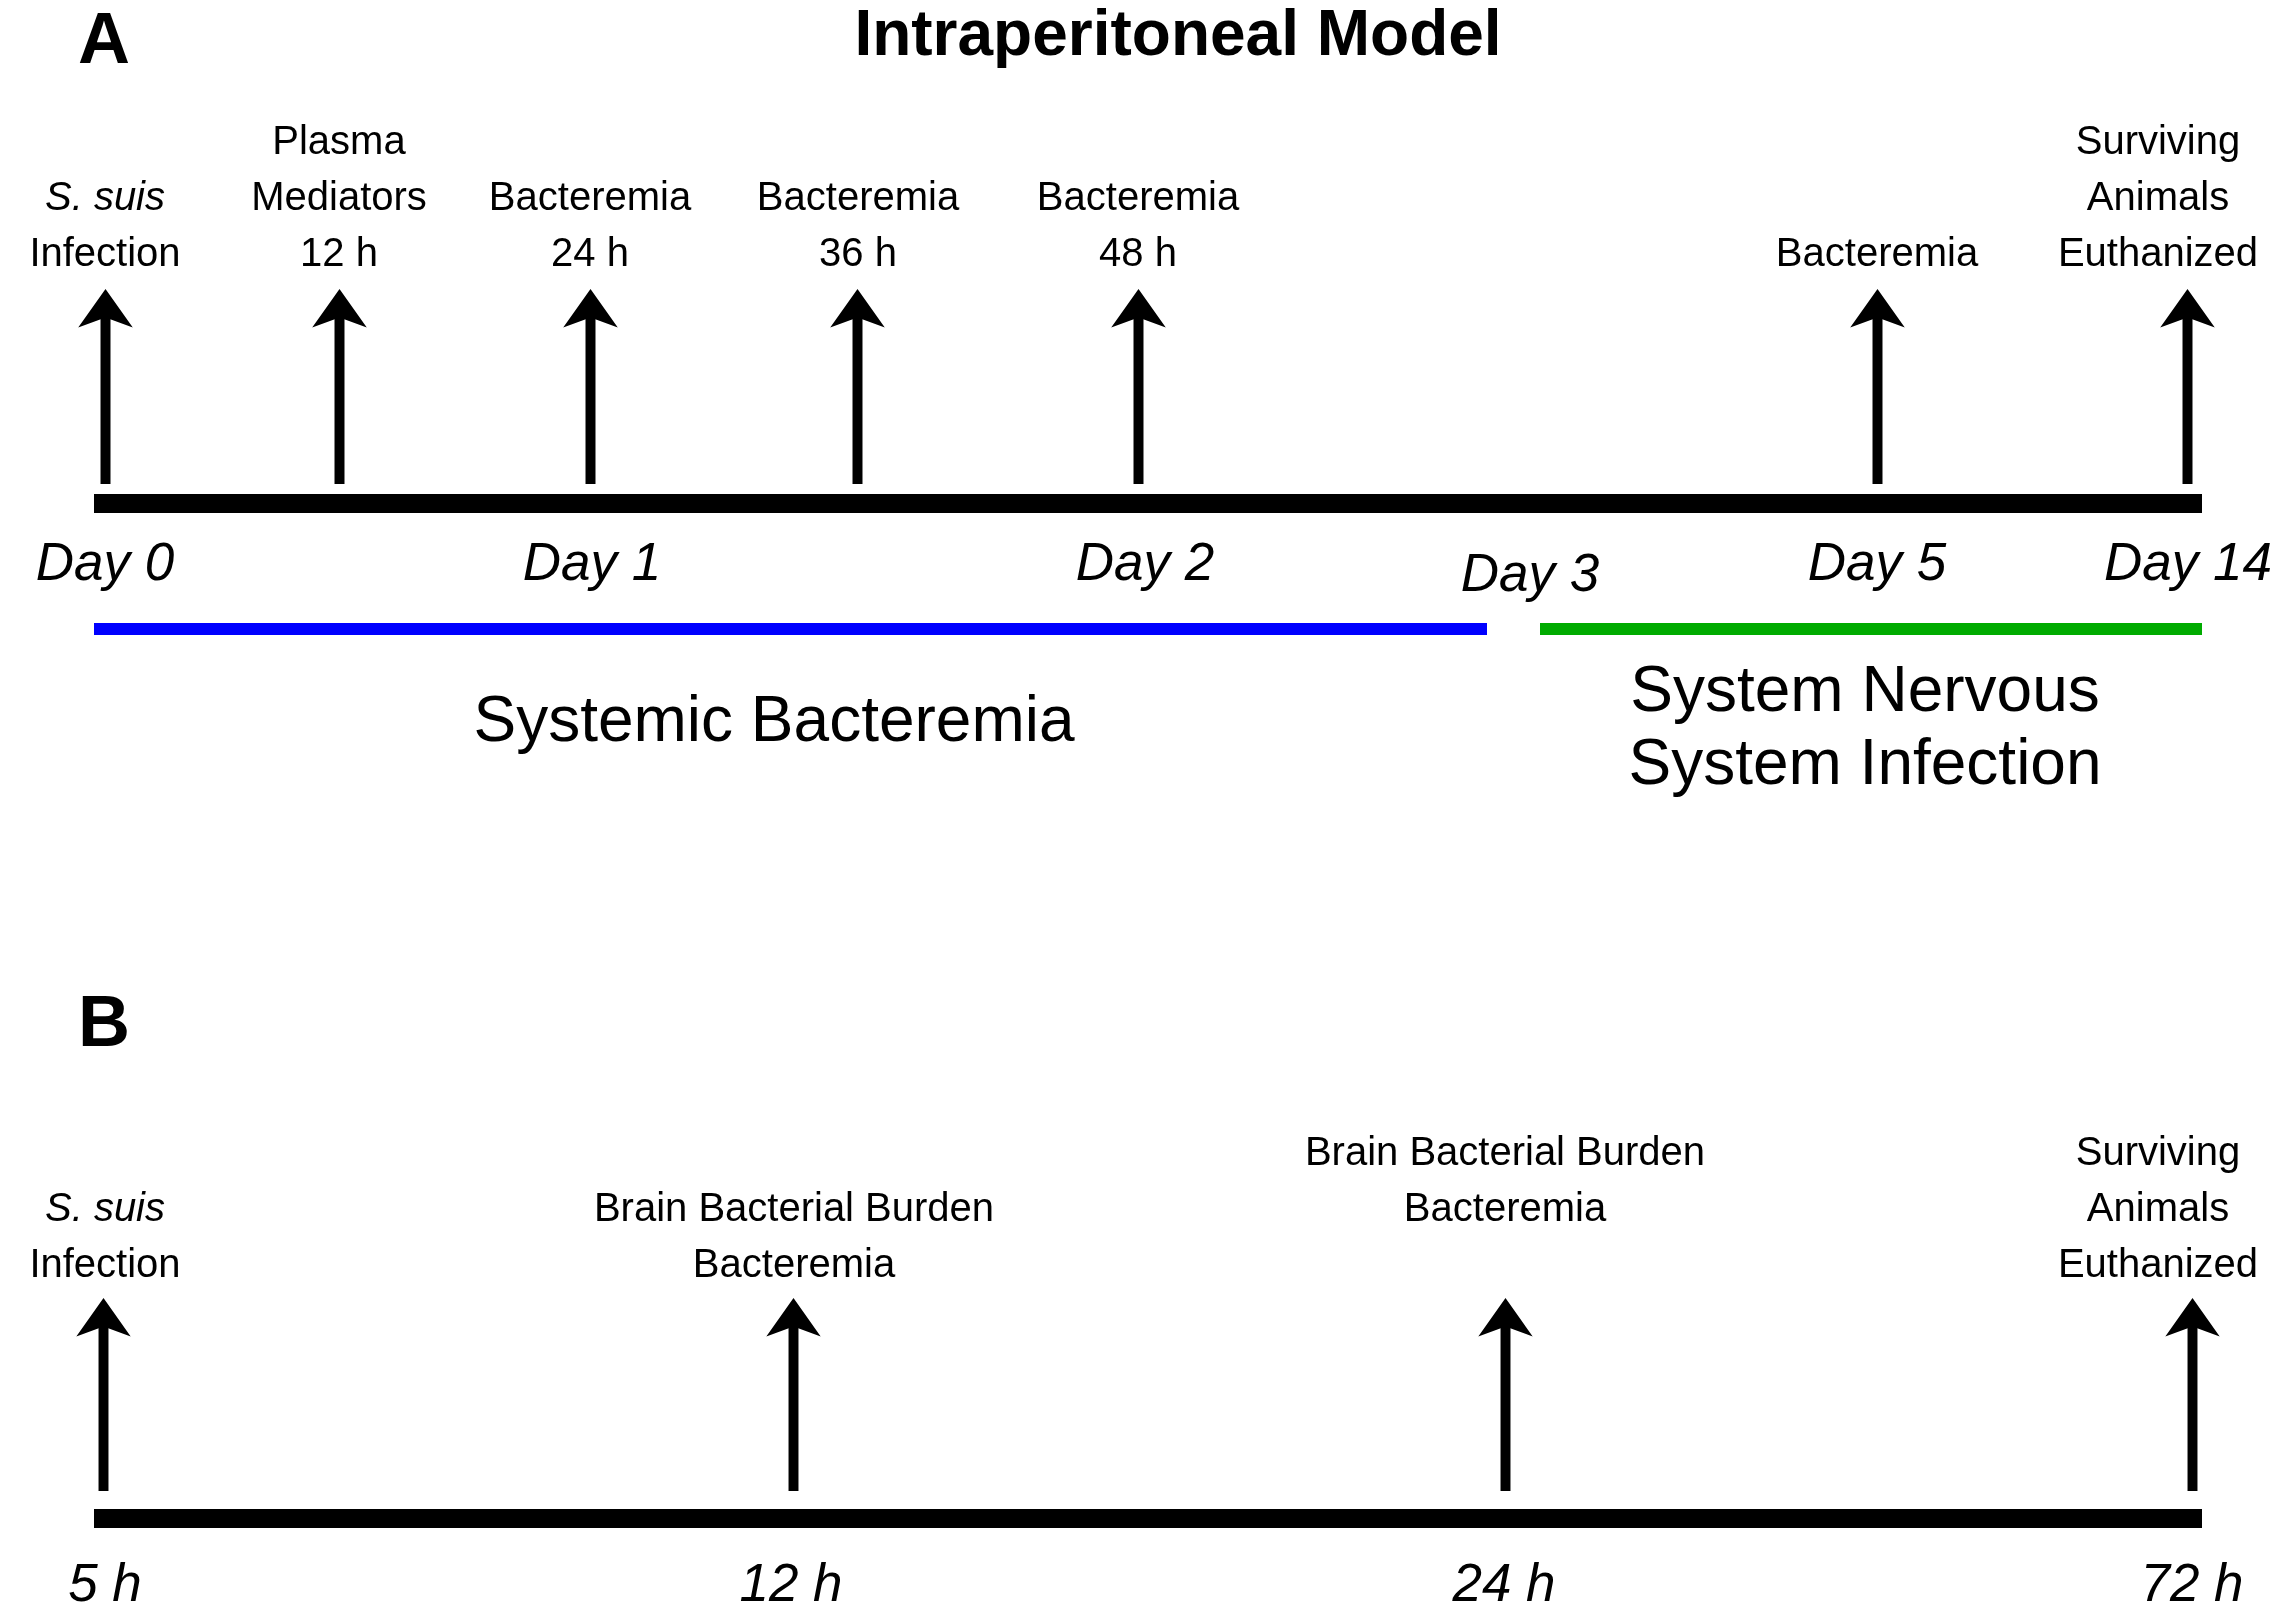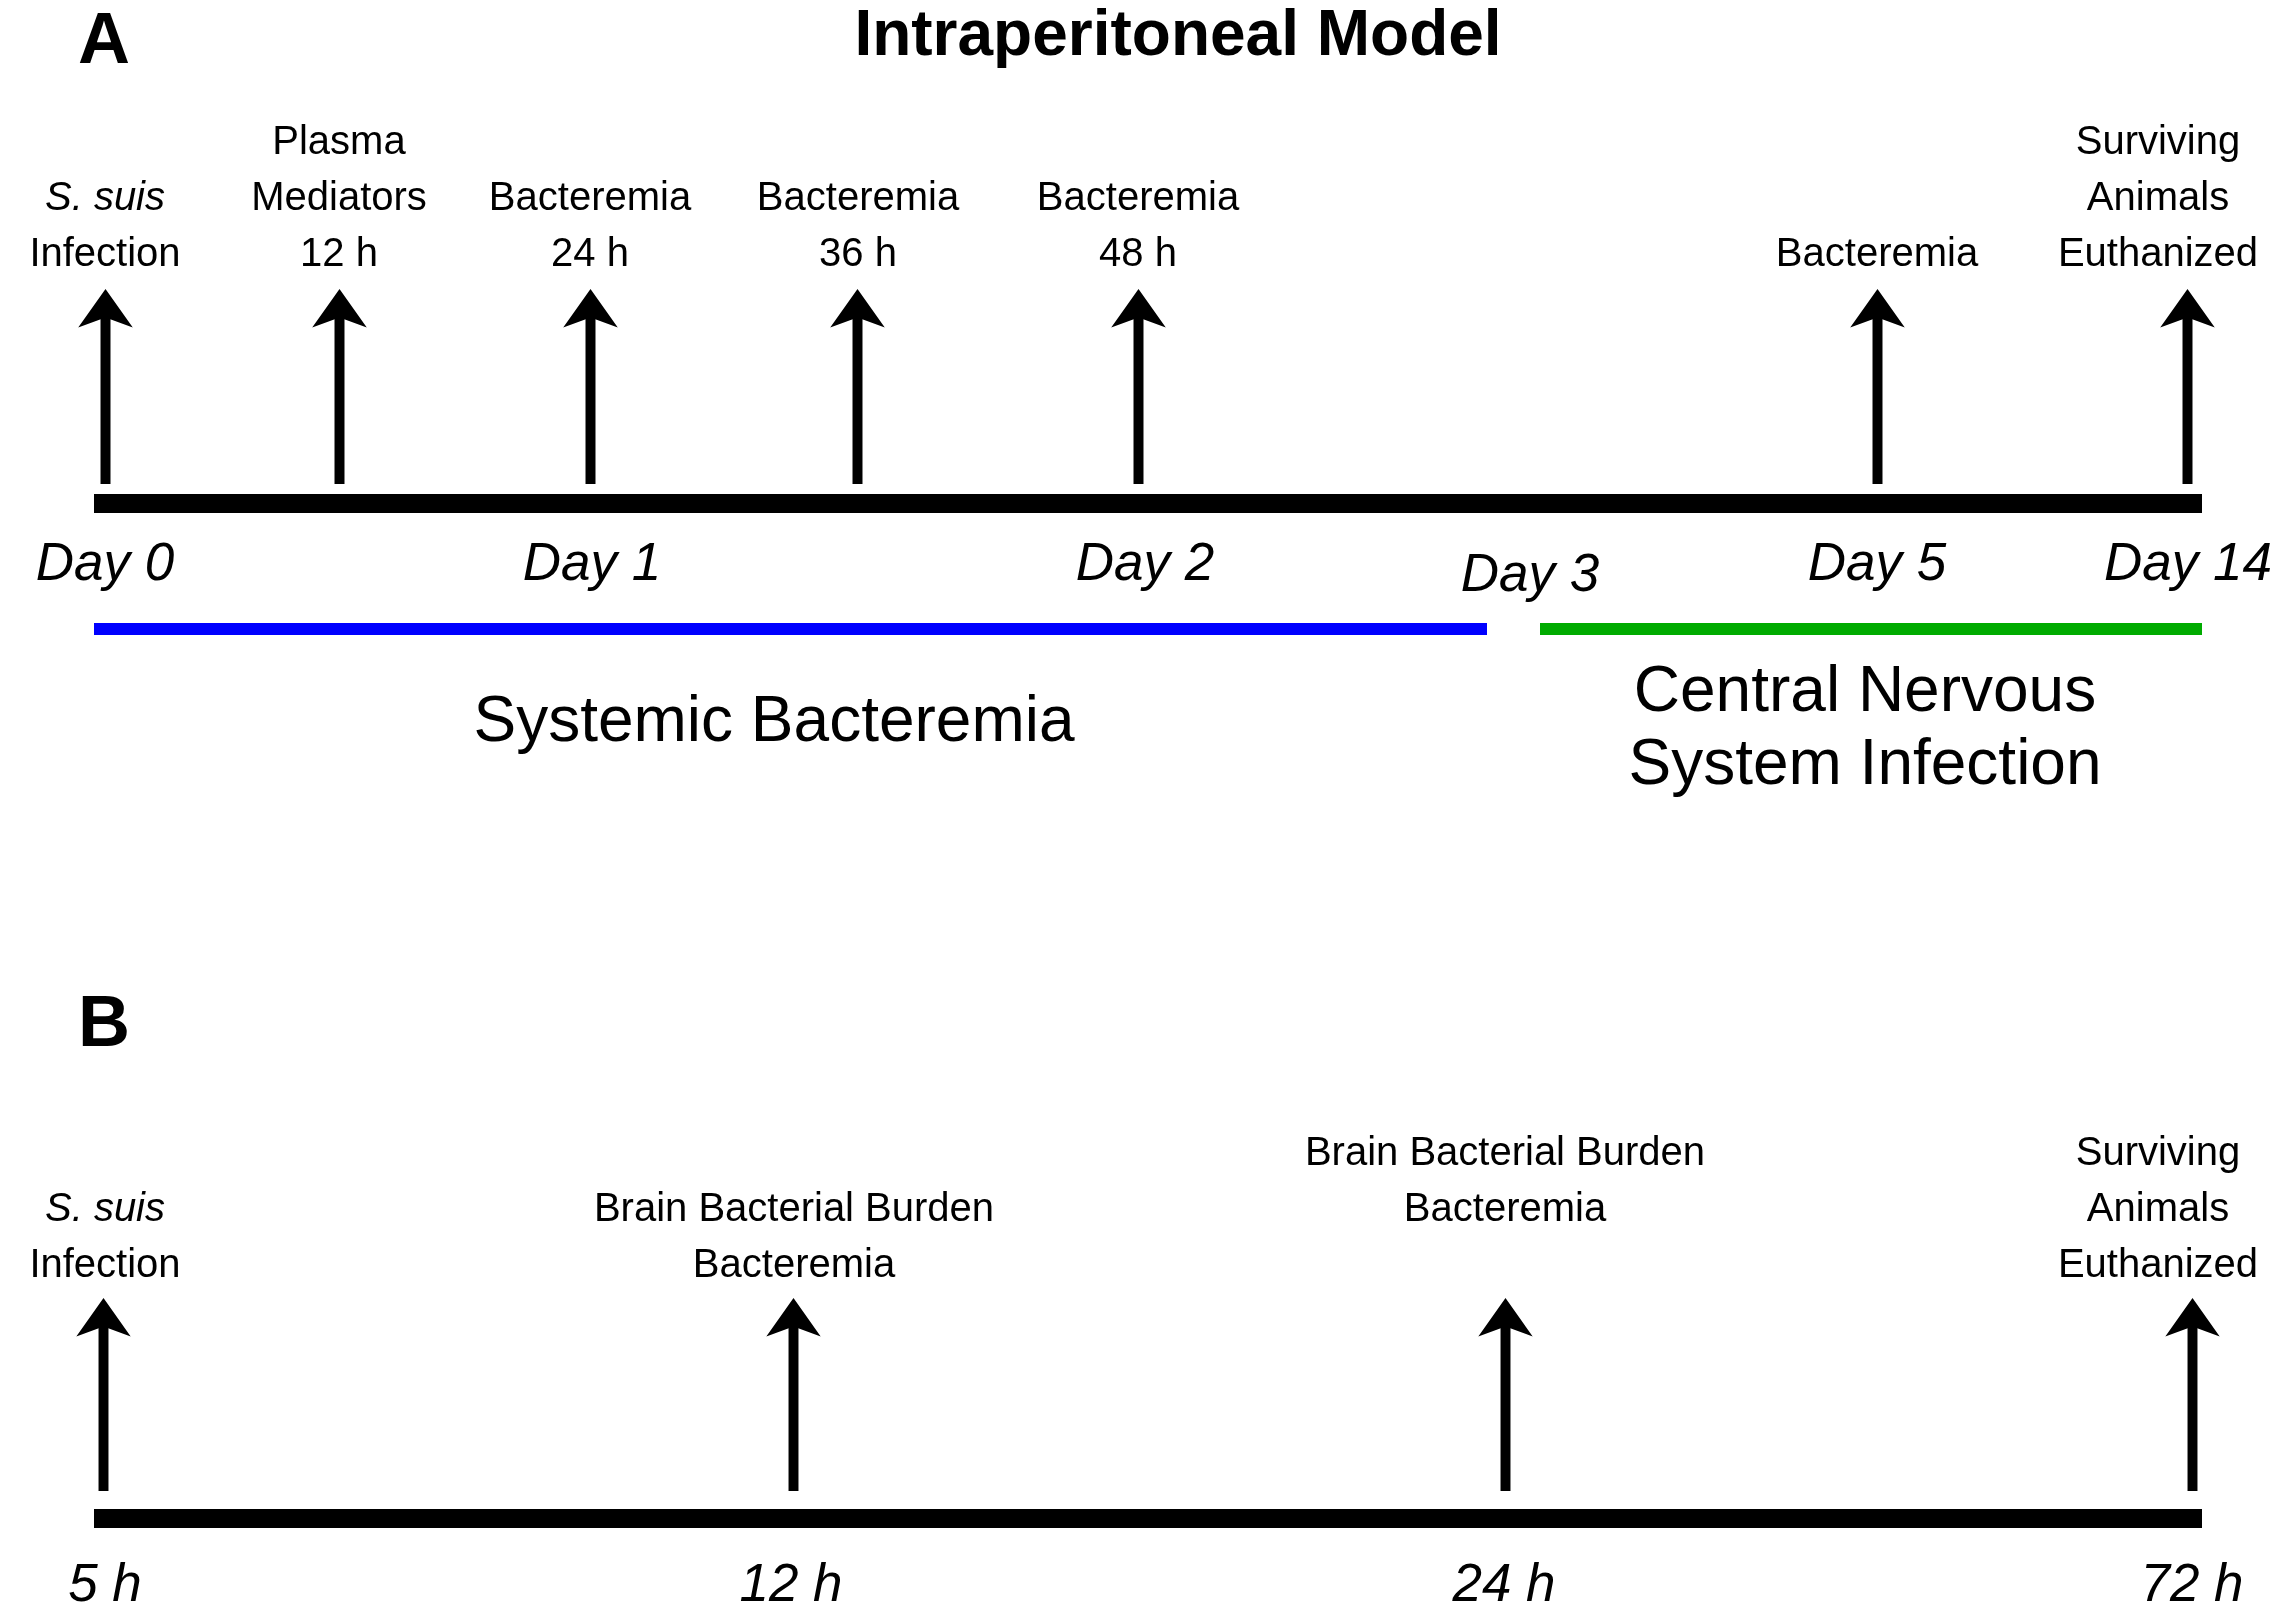--- a/index.html
+++ b/index.html
@@ -134,21 +134,21 @@
     <div class="axis-label" style="left: 1145px; top: 534px;">Day 2</div>
     <div class="axis-label" style="left: 1530px; top: 534px; margin-top: 11px;">Day 3</div>
     <div class="axis-label" style="left: 1877px; top: 534px;">Day 5</div>
     <div class="axis-label" style="left: 2188px; top: 534px;">Day 14</div>
     <div class="phase-line" style="left: 94px; top: 623px; width: 1393px; height: 12px; background: rgb(0, 0, 255);"></div>
     <div class="phase-label" style="left: 774px; top: 683px;">
       <div>Systemic Bacteremia</div>
     </div>
     <div class="phase-line" style="left: 1540px; top: 623px; width: 662px; height: 12px; background: rgb(0, 171, 0);"></div>
     <div class="phase-label" style="left: 1865px; top: 653px;">
-      <div>Central Nervous</div>
+      <div>System Nervous</div>
       <div>System Infection</div>
     </div>
     <div class="event-label" style="left: 105px; top: 1179px;">
       <div class="italic">S. suis</div>
       <div>Infection</div>
     </div>
     <svg width="55" height="193" viewBox="0 0 82 291" class="arrow-svg" style="left: 76px; top: 1298px;">
       <polygon points="41,0 82,58 41,43 0,58" fill="#000000"></polygon>
       <rect x="33.5" y="38" width="15" height="253" fill="#000000"></rect>
     </svg>

